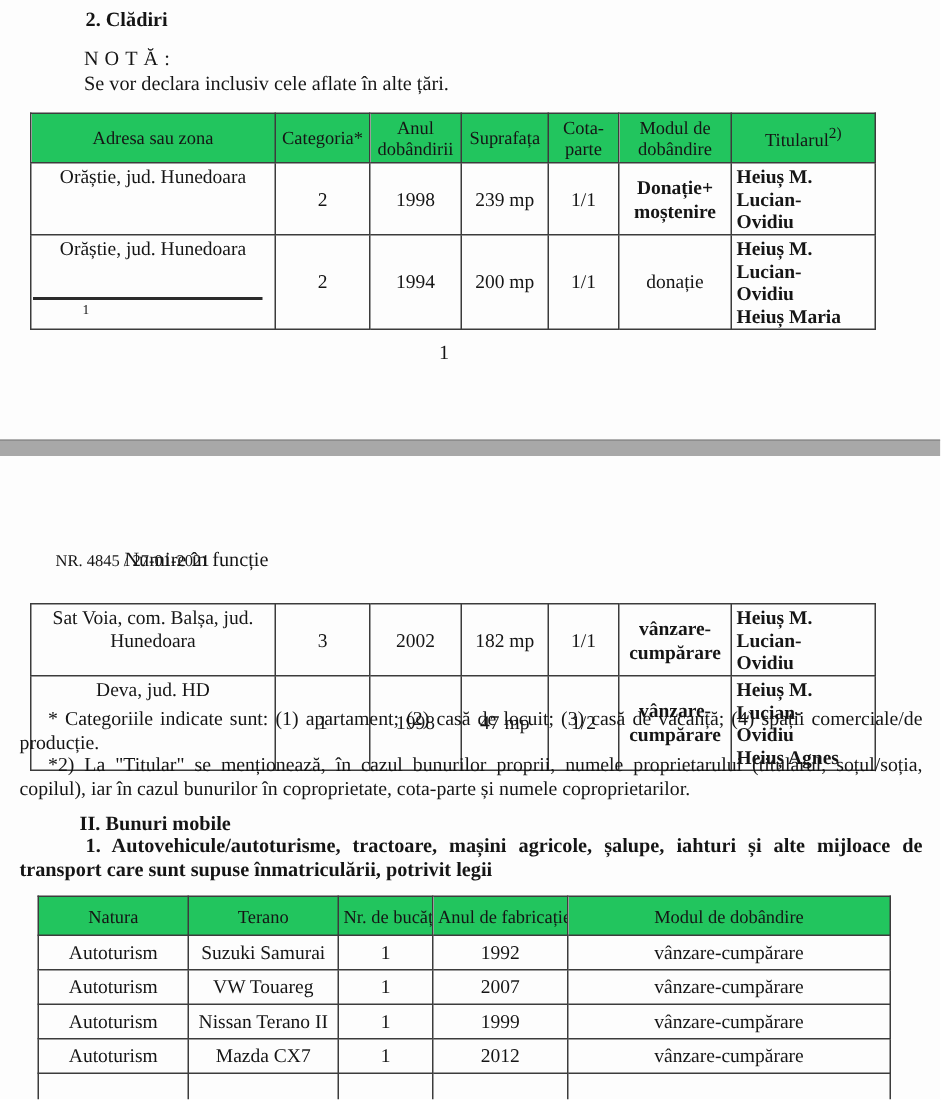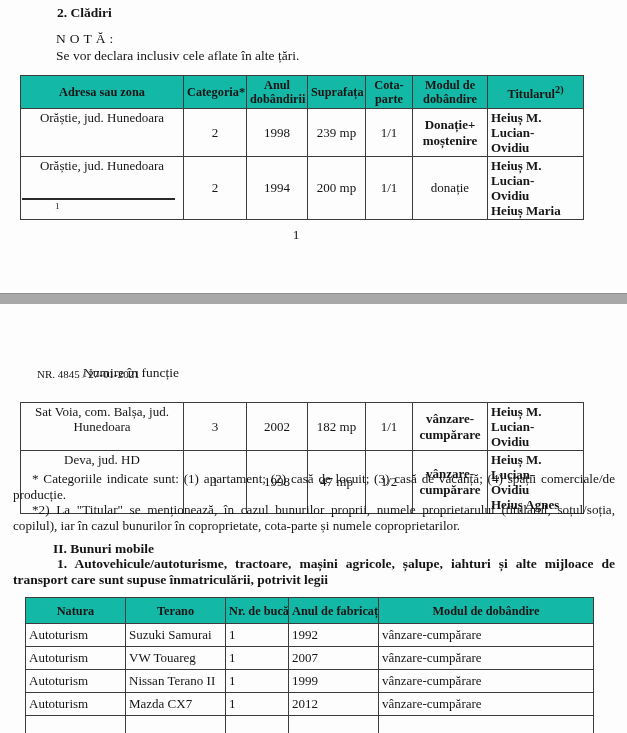--- a/index.html
+++ b/index.html
@@ -11,21 +11,21 @@
   }
   .abs { position:absolute; }
   .b { font-weight:bold;text-align:center; }
   .sec1-title { left:57px; top:5px; font-size:13.5px; }
   .nota-label { left:56px; top:31px; font-size:13.5px; letter-spacing:4px; }
   .nota-text  { left:56px; top:48px; font-size:13.5px; }
 
   table.t { position:absolute; border-collapse:collapse; table-layout:fixed; font-size:13px; }
   table.t td, table.t th { border:1.5px solid #3c3c3c; padding:1px 3px; overflow:hidden; }
   table.t th {
-    background:#14b8a6; font-weight:bold; text-align:center; vertical-align:middle;
+    background:#22c55e; font-weight:normal; text-align:center; vertical-align:middle;
     font-size:12.3px; line-height:14px;
   }
   .nw { white-space:nowrap; padding-left:1px; padding-right:1px; }
   td.addr { text-align:center; vertical-align:top; line-height:15px; }
   td.c    { text-align:center; vertical-align:middle; }
   td.tit  { text-align:left; vertical-align:middle; line-height:15px; padding-left:2px; }
   .pre { white-space:pre-line;font-weight:bold; }
 
   table.buildings { left:20px; top:75px; width:563px; }
   table.buildings tr.hrow { height:33px; }
@@ -47,21 +47,21 @@
   .footnotes { left:13px; top:471px; width:602px; font-size:13.2px; line-height:15.5px; text-align:justify; }
   .footnotes p { text-indent:19px; }
 
   .sec2-title { left:53px; top:541px; font-size:13.5px; }
   .sec2-intro { left:13px; top:556px; width:602px; font-size:13.5px; line-height:15.5px; text-align:justify; text-indent:44px; }
 
   table.vehicles { left:25px; top:597px; width:568px; }
   table.vehicles tr.hrow { height:26px; }
   table.vehicles tr.r { height:23px; }
   table.vehicles tr.empty { height:22px; }
-  table.vehicles td { vertical-align:middle; }
+  table.vehicles td { text-align:center; vertical-align:middle; }
 </style>
 </head>
 <body>
 
 <div class="page">
 
   <div class="abs b sec1-title">2. Clădiri</div>
   <div class="abs nota-label">NOTĂ:</div>
   <div class="abs nota-text">Se vor declara inclusiv cele aflate în alte țări.</div>
 

